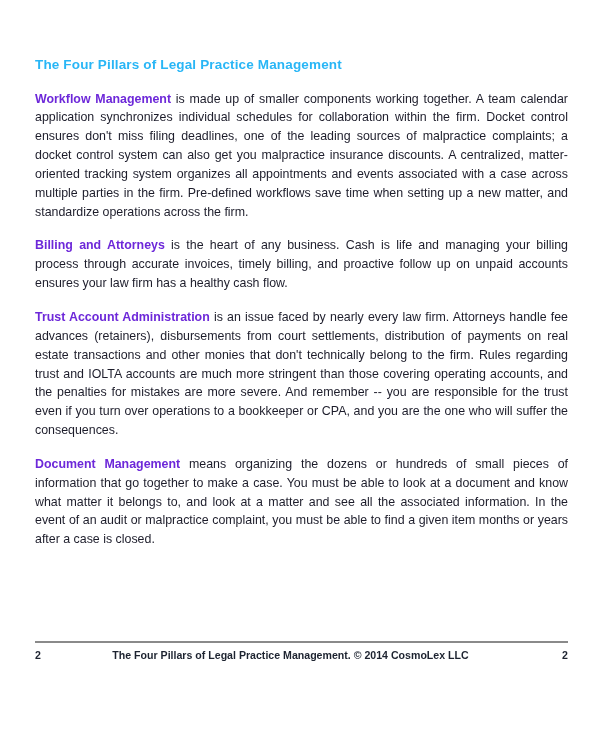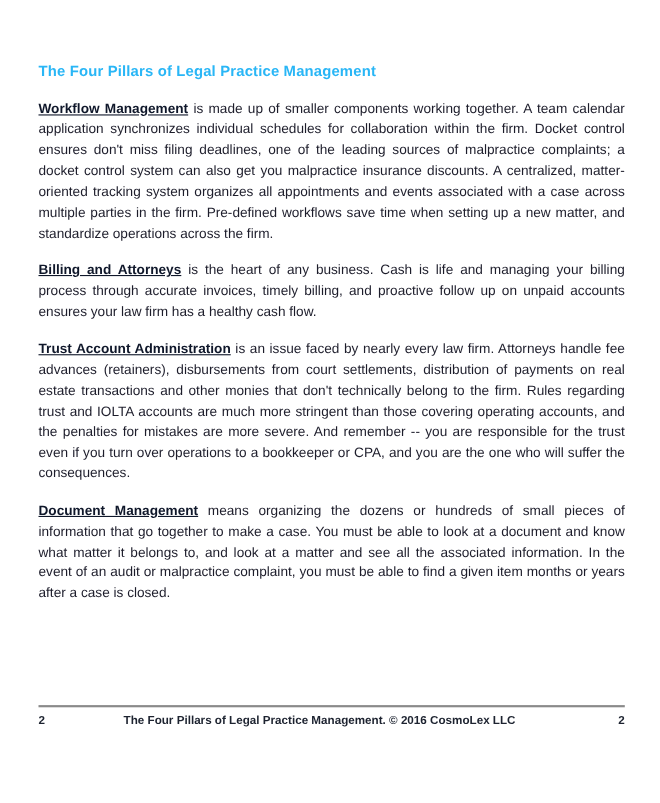--- a/index.html
+++ b/index.html
@@ -45,23 +45,22 @@
     color: #1d1d2b;
     text-align: justify;
     text-justify: inter-word;
   }
 
   p.para:last-of-type {
     margin-bottom: 12px;
   }
 
   .sec-head {
-    color: #0f172a;
+    color: #6d28d9;
     font-weight: bold;
-    text-decoration: underline;
   }
 
   .footer {
     position: absolute;
     left: 35px;
     right: 32px;
     top: 641px;
   }
 
   .footer-rule {
@@ -116,18 +115,18 @@
     <p class="para"><span class="sec-head">Trust Account Administration</span><span> is an issue faced by nearly every law firm. Attorneys handle fee advances (retainers), disbursements from court settlements, distribution of payments on real estate transactions and other monies that don't technically belong to the firm. Rules regarding trust and IOLTA accounts are much more stringent than those covering operating accounts, and the penalties for mistakes are more severe. And remember -- you are responsible for the trust even if you turn over operations to a bookkeeper or CPA, and you are the one who will suffer the consequences.</span></p>
 
     <p class="para"><span class="sec-head">Document Management</span><span> means organizing the dozens or hundreds of small pieces of information that go together to make a case. You must be able to look at a document and know what matter it belongs to, and look at a matter and see all the associated information. In the event of an audit or malpractice complaint, you must be able to find a given item months or years after a case is closed.</span></p>
 
   </div>
 
   <div class="footer">
     <div class="footer-rule"></div>
     <div class="footer-row">
       <span class="footer-pageno-left">2</span>
-      <span class="footer-center">The Four Pillars of Legal Practice Management. © 2016 CosmoLex LLC</span>
+      <span class="footer-center">The Four Pillars of Legal Practice Management. © 2014 CosmoLex LLC</span>
       <span class="footer-pageno-right">2</span>
     </div>
   </div>
 
 </div>
 
 </body></html>

